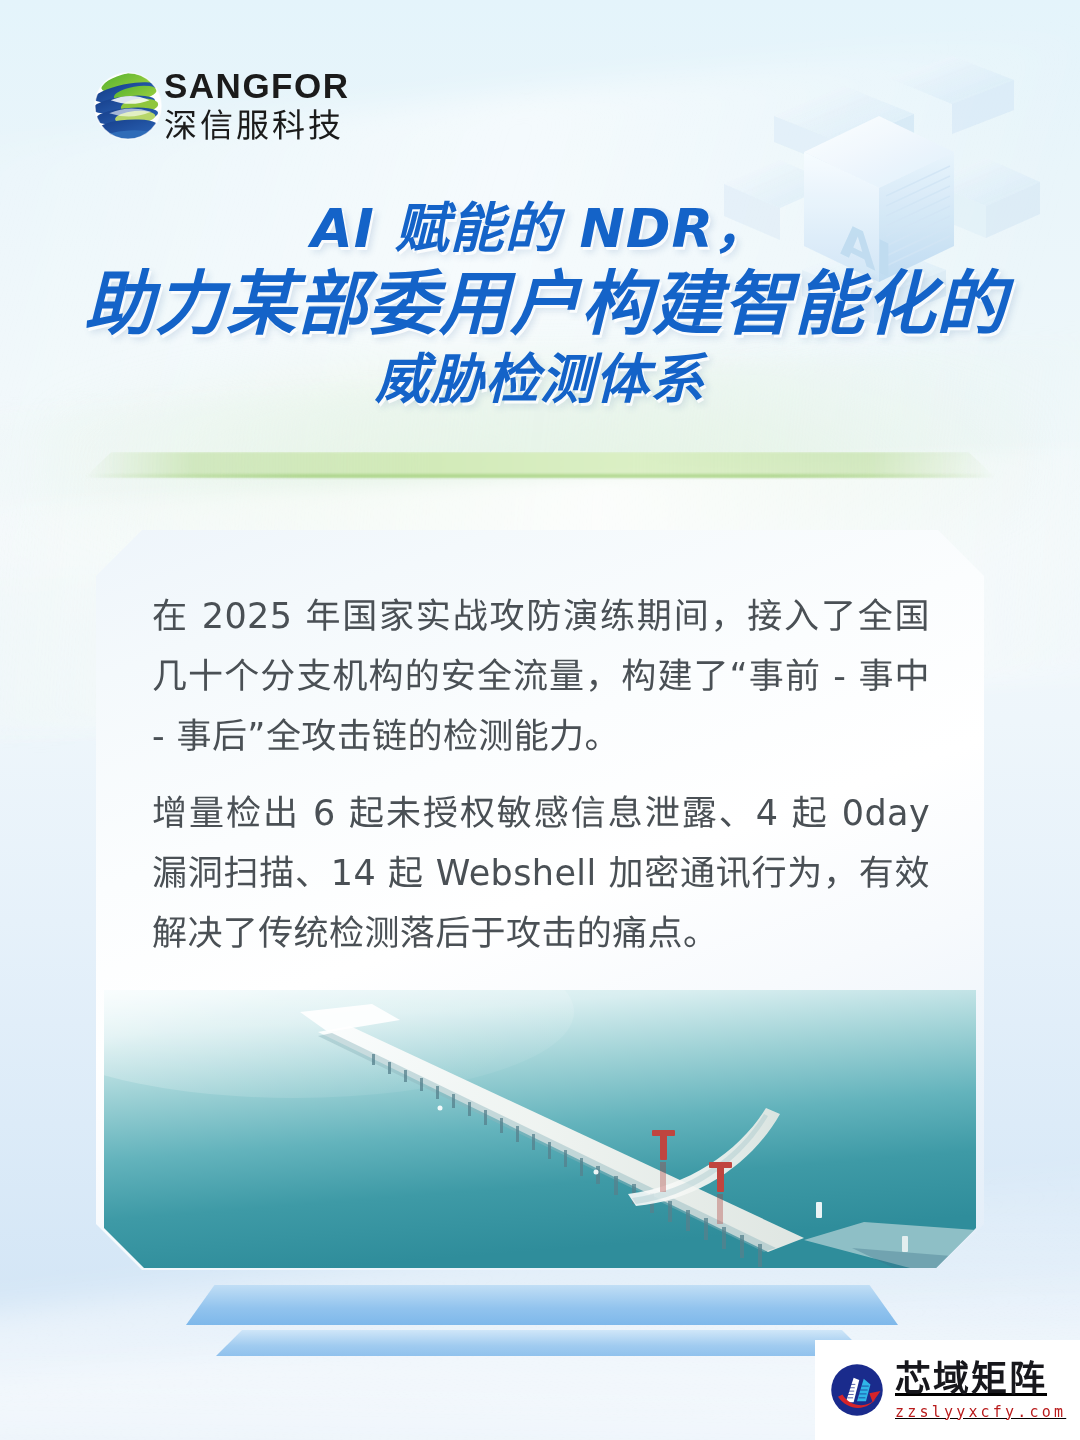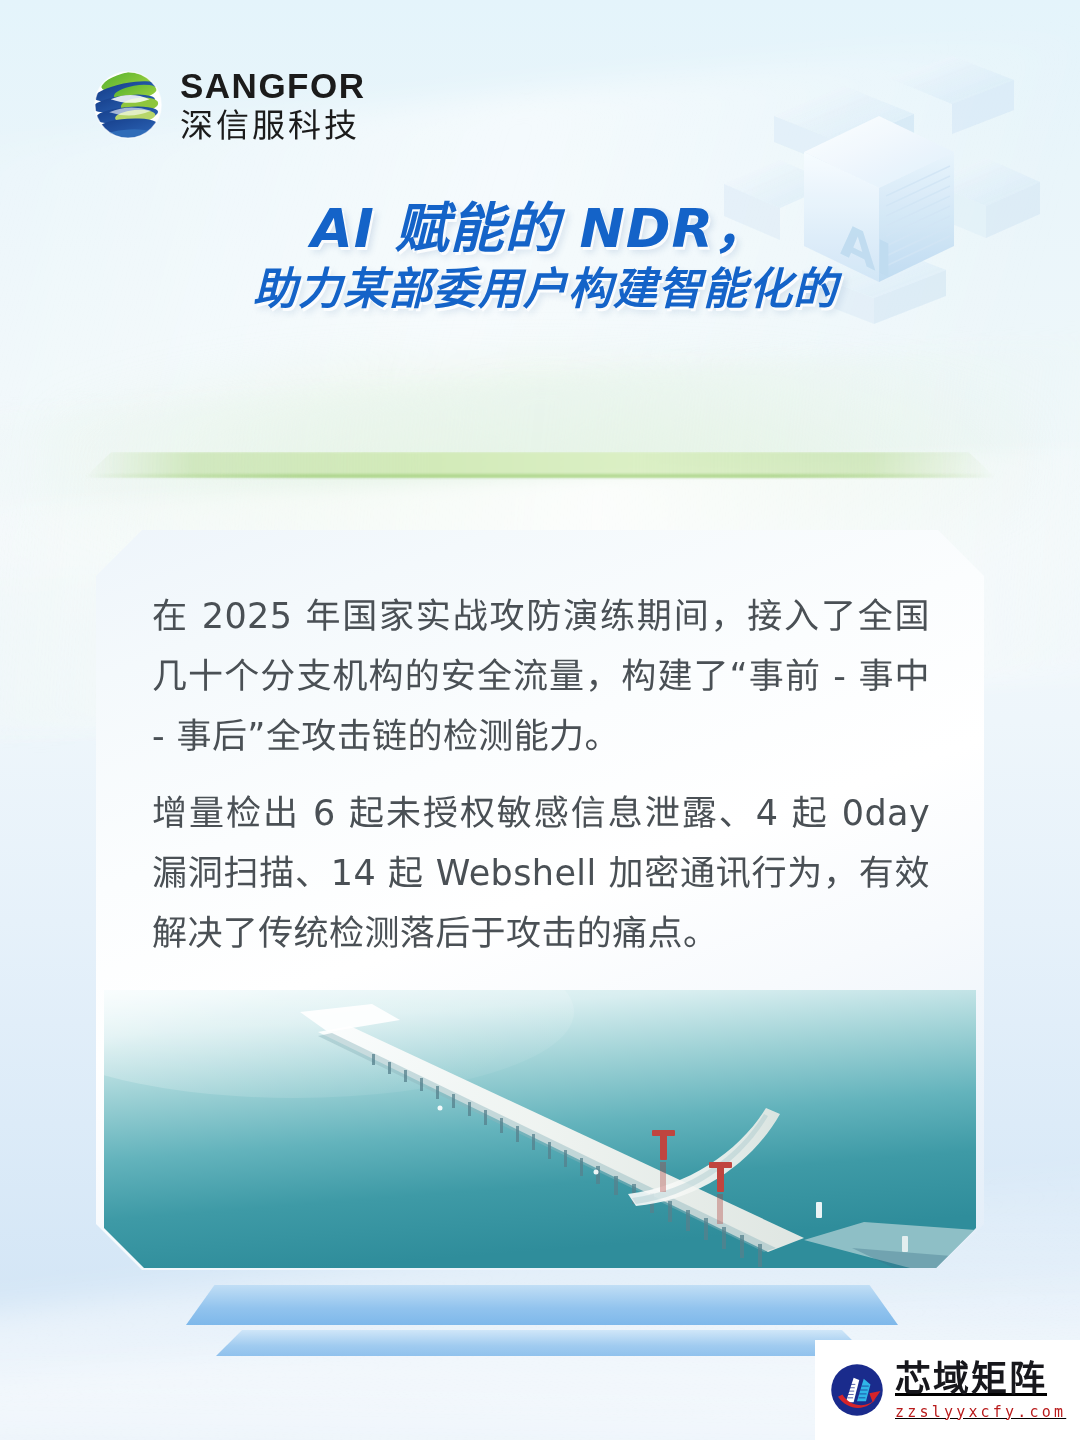--- a/index.html
+++ b/index.html
@@ -58,21 +58,21 @@
   }
   .sweep-greenhalo{
     left:4%; top:24%; width:92%; height:16%;
     background:radial-gradient(ellipse at 50% 50%, rgba(205,232,180,.55) 0%, rgba(220,240,210,.18) 55%, rgba(255,255,255,0) 80%);
     filter:blur(18px);
   }
 
   
   .brand{
     position:absolute; left:92px; top:68px;
-    display:flex; align-items:center; gap:16px;
+    display:flex; align-items:flex-end; gap:0;
   }
   .brand-globe{ width:72px; height:72px; flex:0 0 auto; }
   .brand-words{ display:flex; flex-direction:column; line-height:1; }
   .brand-en{
     font-size:35px; font-weight:bold; letter-spacing:1.5px;
     color:#1b1b1b; font-family:"Liberation Sans", sans-serif;
   }
   .brand-cn{
     font-size:33px; font-weight:normal; letter-spacing:3px;
     color:#1b1b1b; margin-top:6px;
@@ -93,21 +93,21 @@
   .title-line{
     display:block;
     color:#1463c8;
     font-weight:bold; font-style:italic;
     font-family:"DejaVu Sans", sans-serif;
     letter-spacing:1px;
     line-height:1.22;
     text-shadow:2px 3px 0 rgba(255,255,255,.85), 4px 5px 7px rgba(40,90,150,.16);
   }
   .title-l1{ font-size:54px;text-align:center; }
-  .title-l2{ font-size:44px;margin-left:11px; }
+  .title-l2{ font-size:70px;margin-left:11px; }
   .title-l3{ font-size:54px; }
 
   
   .green-band{
     position:absolute; left:84px; top:452px;
     width:912px; height:26px;
     background:linear-gradient(90deg,
        rgba(196,224,168,0) 0%,
        rgba(186,220,152,.55) 12%,
        rgba(206,232,176,.85) 38%,
@@ -315,20 +315,21 @@
         <line x1="172" y1="210" x2="236" y2="180"></line>
       </g>
 
       <text x="126" y="178" font-family="DejaVu Sans, sans-serif" font-size="46" font-weight="bold" fill="#bcd9ef" opacity=".95" transform="skewY(26) translate(0,-42)">AI</text>
     </svg>
   </span>
 
   <div class="title">
     <span class="title-line title-l1">AI 赋能的 NDR，</span>
     <span class="title-line title-l2">助力某部委用户构建智能化的</span>
+    <span class="title-line title-l3">威胁检测体系</span>
   </div>
 
   <div class="green-band"></div>
   <div class="green-band-edge"></div>
 
   <div class="card-border"></div>
   <div class="card"></div>
 
   <div class="copy">
     <p>在 2025 年国家实战攻防演练期间，接入了全国几十个分支机构的安全流量，构建了“事前 - 事中 - 事后”全攻击链的检测能力。</p>

